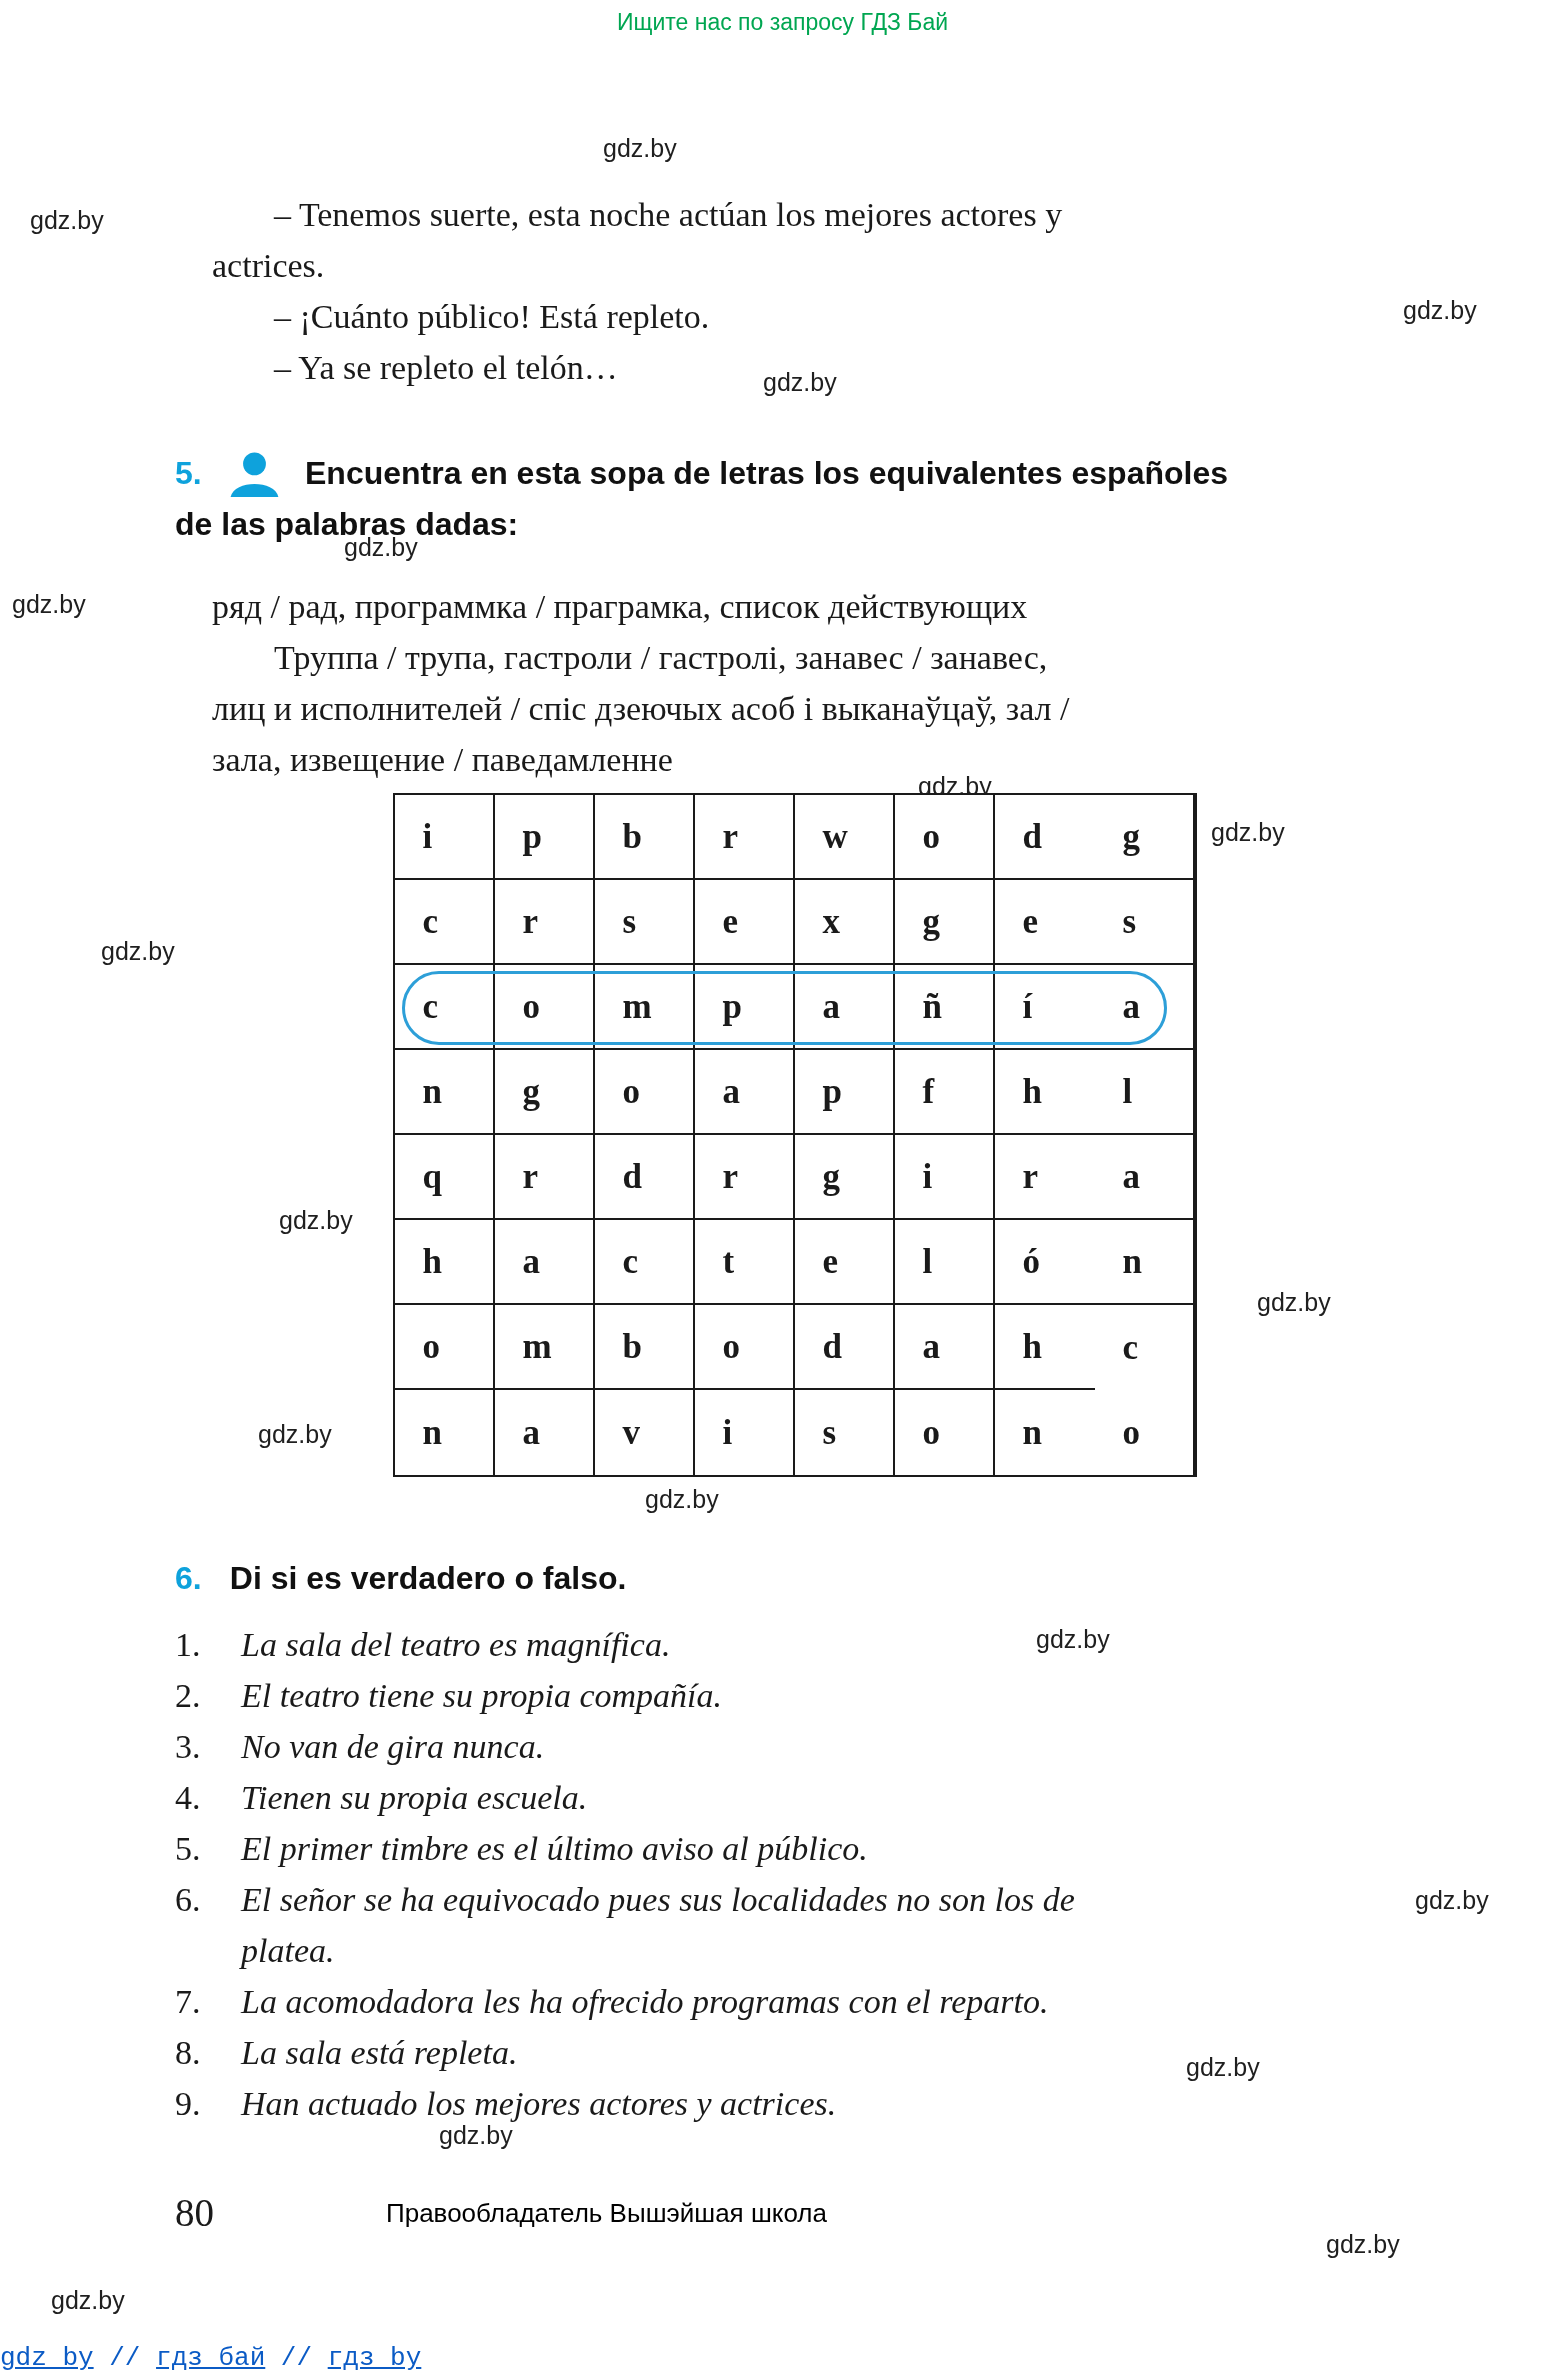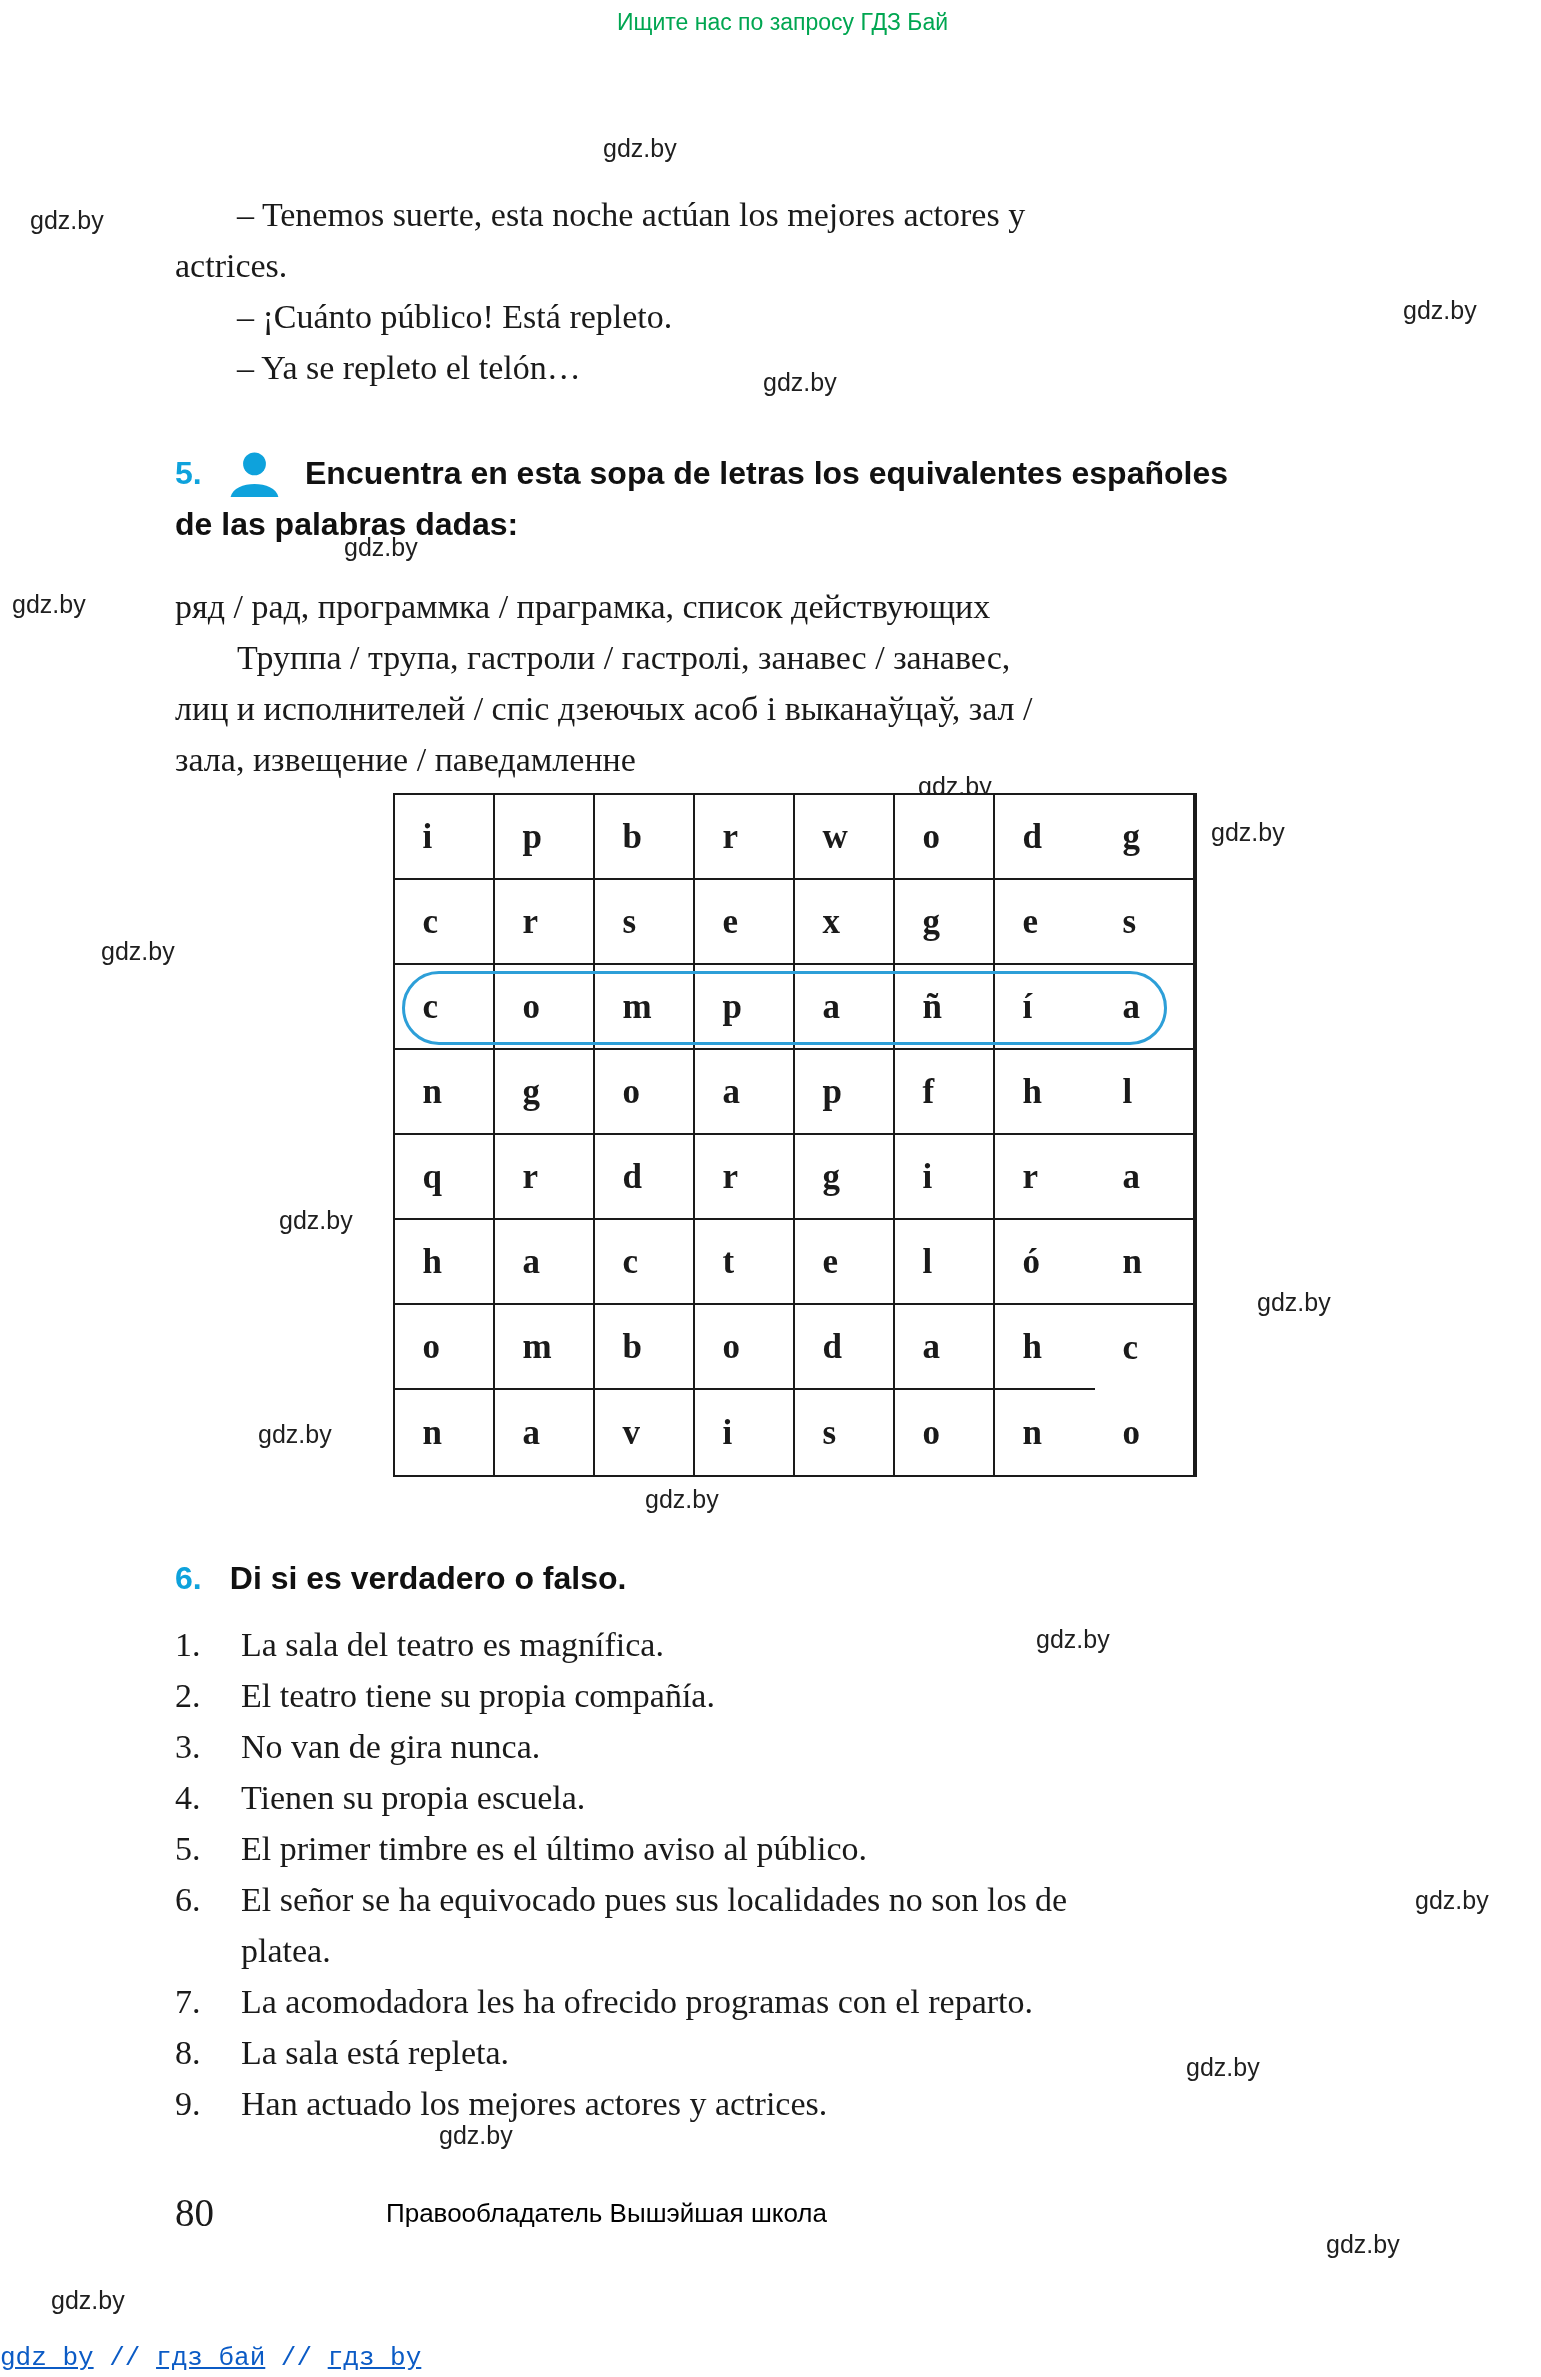--- a/index.html
+++ b/index.html
@@ -21,21 +21,21 @@
   .wm {
     position:absolute; font-family:"Liberation Sans", sans-serif;
     font-size:25px; color:#1f1f1f; white-space:nowrap;
   }
 
   
   .dialogue {
     position:absolute; left:175px; top:189px; width:1287px;
     font-size:34px; line-height:51px;
   }
-  .tline { white-space:nowrap; }
+  .tline { white-space:nowrap;margin-left:37px; }
   .tline.indent { padding-left:62px; }
 
   
   .ex-head {
     position:absolute; left:175px; width:1314px;
     font-family:"Liberation Sans", sans-serif; font-weight:bold;
     font-size:32px; line-height:51px; color:#111111;
   }
   #ex5-head { top:448px; }
   #ex6-head { top:1553px; }
@@ -69,21 +69,21 @@
     border:3.7px solid #2d9fd8; border-radius:40px; pointer-events:none;
   }
 
   
   .tf-list {
     position:absolute; left:175px; top:1619px; width:1323px;
     font-size:34px; line-height:51px;
   }
   .tf-item { position:relative; padding-left:66px; }
   .tf-num { position:absolute; left:0; top:0; }
-  .tf-line { white-space:nowrap; }
+  .tf-line { white-space:nowrap;font-style:italic; }
 
   
   .page-number {
     position:absolute; left:175px; top:2190px;
     font-size:39px; font-family:"Liberation Serif", serif;
   }
   .copyright {
     position:absolute; left:386px; top:2198px;
     font-family:"Liberation Sans", sans-serif; font-size:26px; color:#000000;
   }

